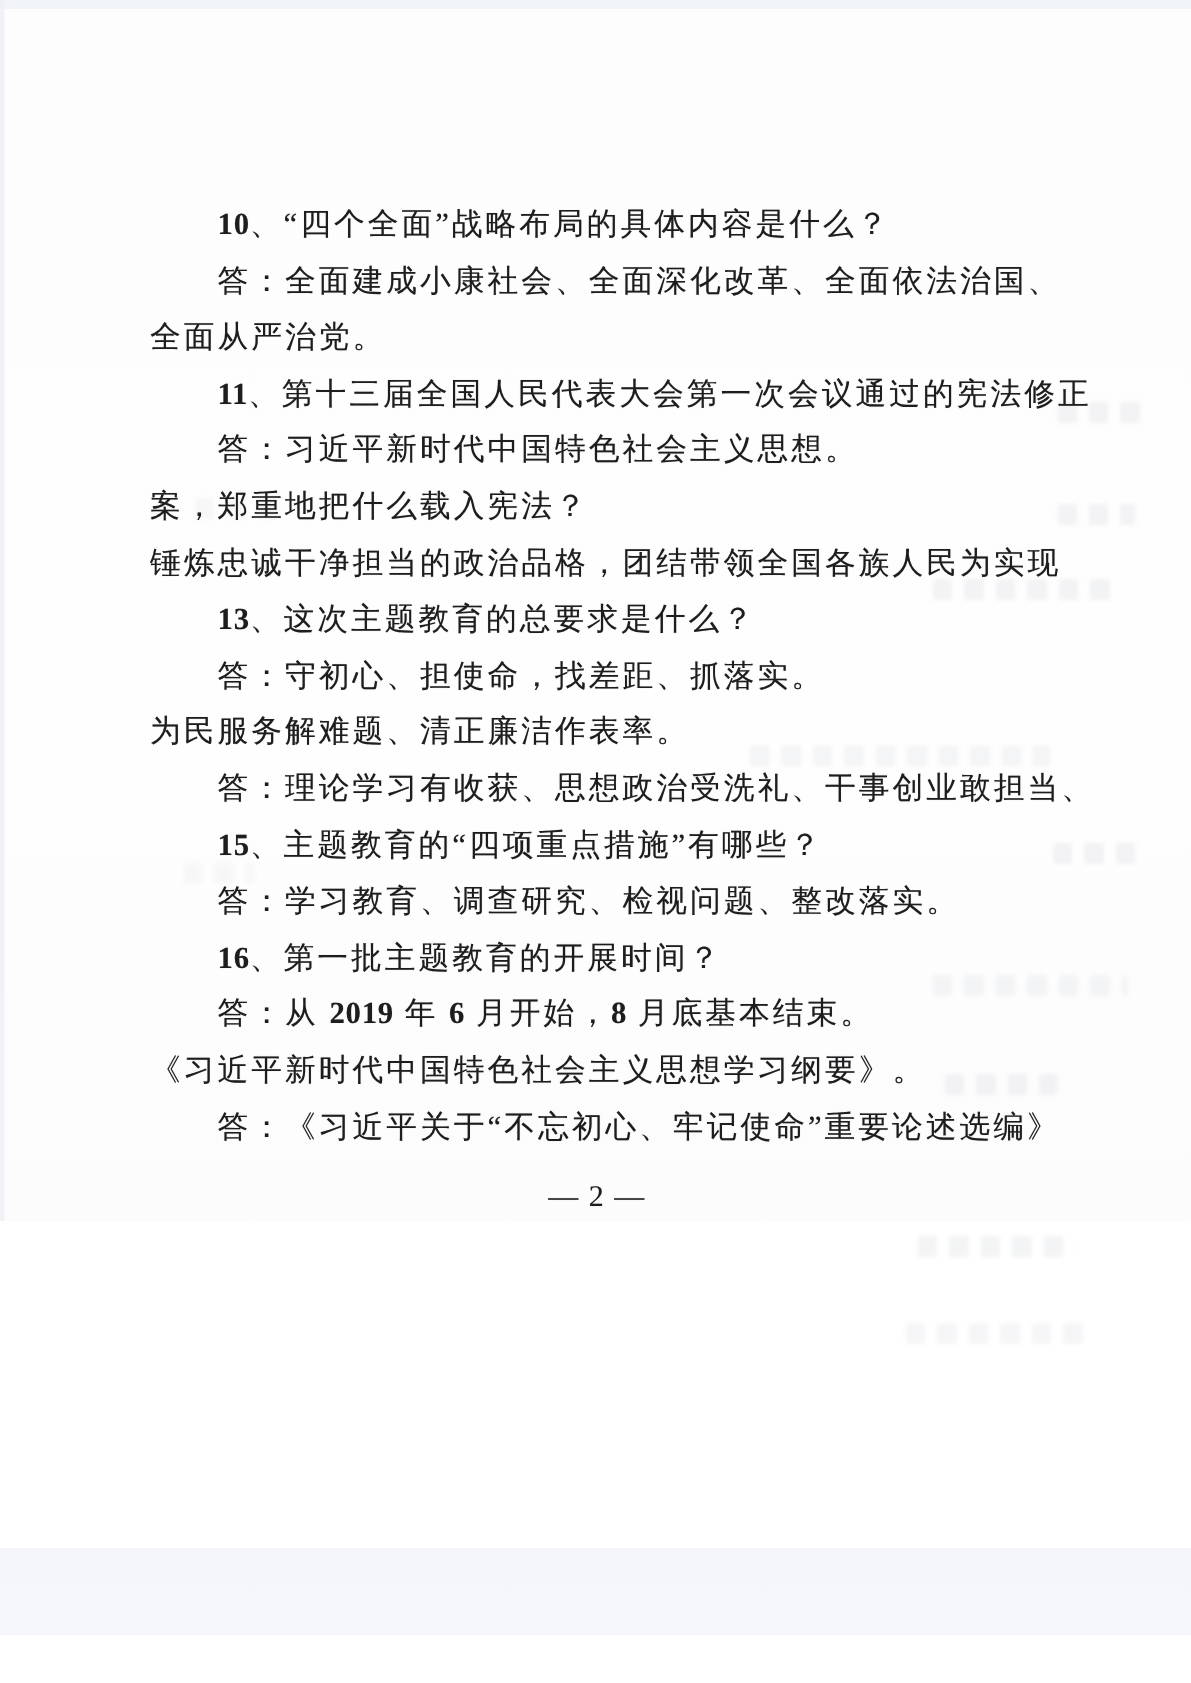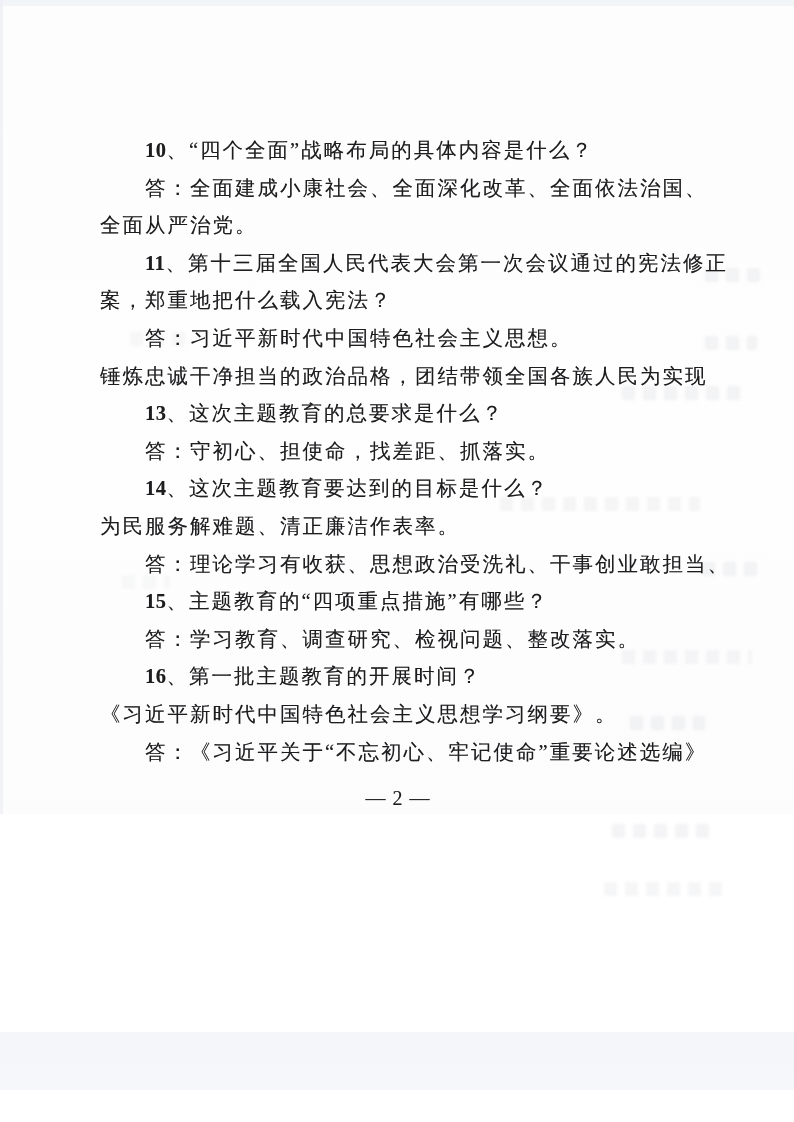--- a/index.html
+++ b/index.html
@@ -108,29 +108,29 @@
   <div class="ghost g9"></div>
   <div class="ghost g10"></div>
   <div class="ghost g11"></div>
 
   <div class="content">
     <div>
         <div class="line first last"><span class="num">10</span>、“四个全面”战略布局的具体内容是什么？</div>
         <div class="line first">答：全面建成小康社会、全面深化改革、全面依法治国、</div>
         <div class="line last">全面从严治党。</div>
         <div class="line first"><span class="num">11</span>、第十三届全国人民代表大会第一次会议通过的宪法修正</div>
+        <div class="line first last">答：习近平新时代中国特色社会主义思想。</div>
         <div class="line last">案，郑重地把什么载入宪法？</div>
-        <div class="line first last">答：习近平新时代中国特色社会主义思想。</div>
         <div class="line">锤炼忠诚干净担当的政治品格，团结带领全国各族人民为实现</div>
         <div class="line first last"><span class="num">13</span>、这次主题教育的总要求是什么？</div>
         <div class="line first last">答：守初心、担使命，找差距、抓落实。</div>
-        <div class="line first last"><span class="num">14</span>、这次主题教育要达到的目标是什么？</div>
         <div class="line last">为民服务解难题、清正廉洁作表率。</div>
         <div class="line first">答：理论学习有收获、思想政治受洗礼、干事创业敢担当、</div>
         <div class="line first last"><span class="num">15</span>、主题教育的“四项重点措施”有哪些？</div>
         <div class="line first last">答：学习教育、调查研究、检视问题、整改落实。</div>
         <div class="line first last"><span class="num">16</span>、第一批主题教育的开展时间？</div>
+        <div class="line first last">答：从 <span class="num">2019</span> 年 <span class="num">6</span> 月开始，<span class="num">8</span> 月底基本结束。</div>
         <div class="line last">《习近平新时代中国特色社会主义思想学习纲要》。</div>
         <div class="line first">答：《习近平关于“不忘初心、牢记使命”重要论述选编》</div>
       </div>
     <div class="page-number">— 2 —</div>
   </div>
 </div>
 
 </body></html>

